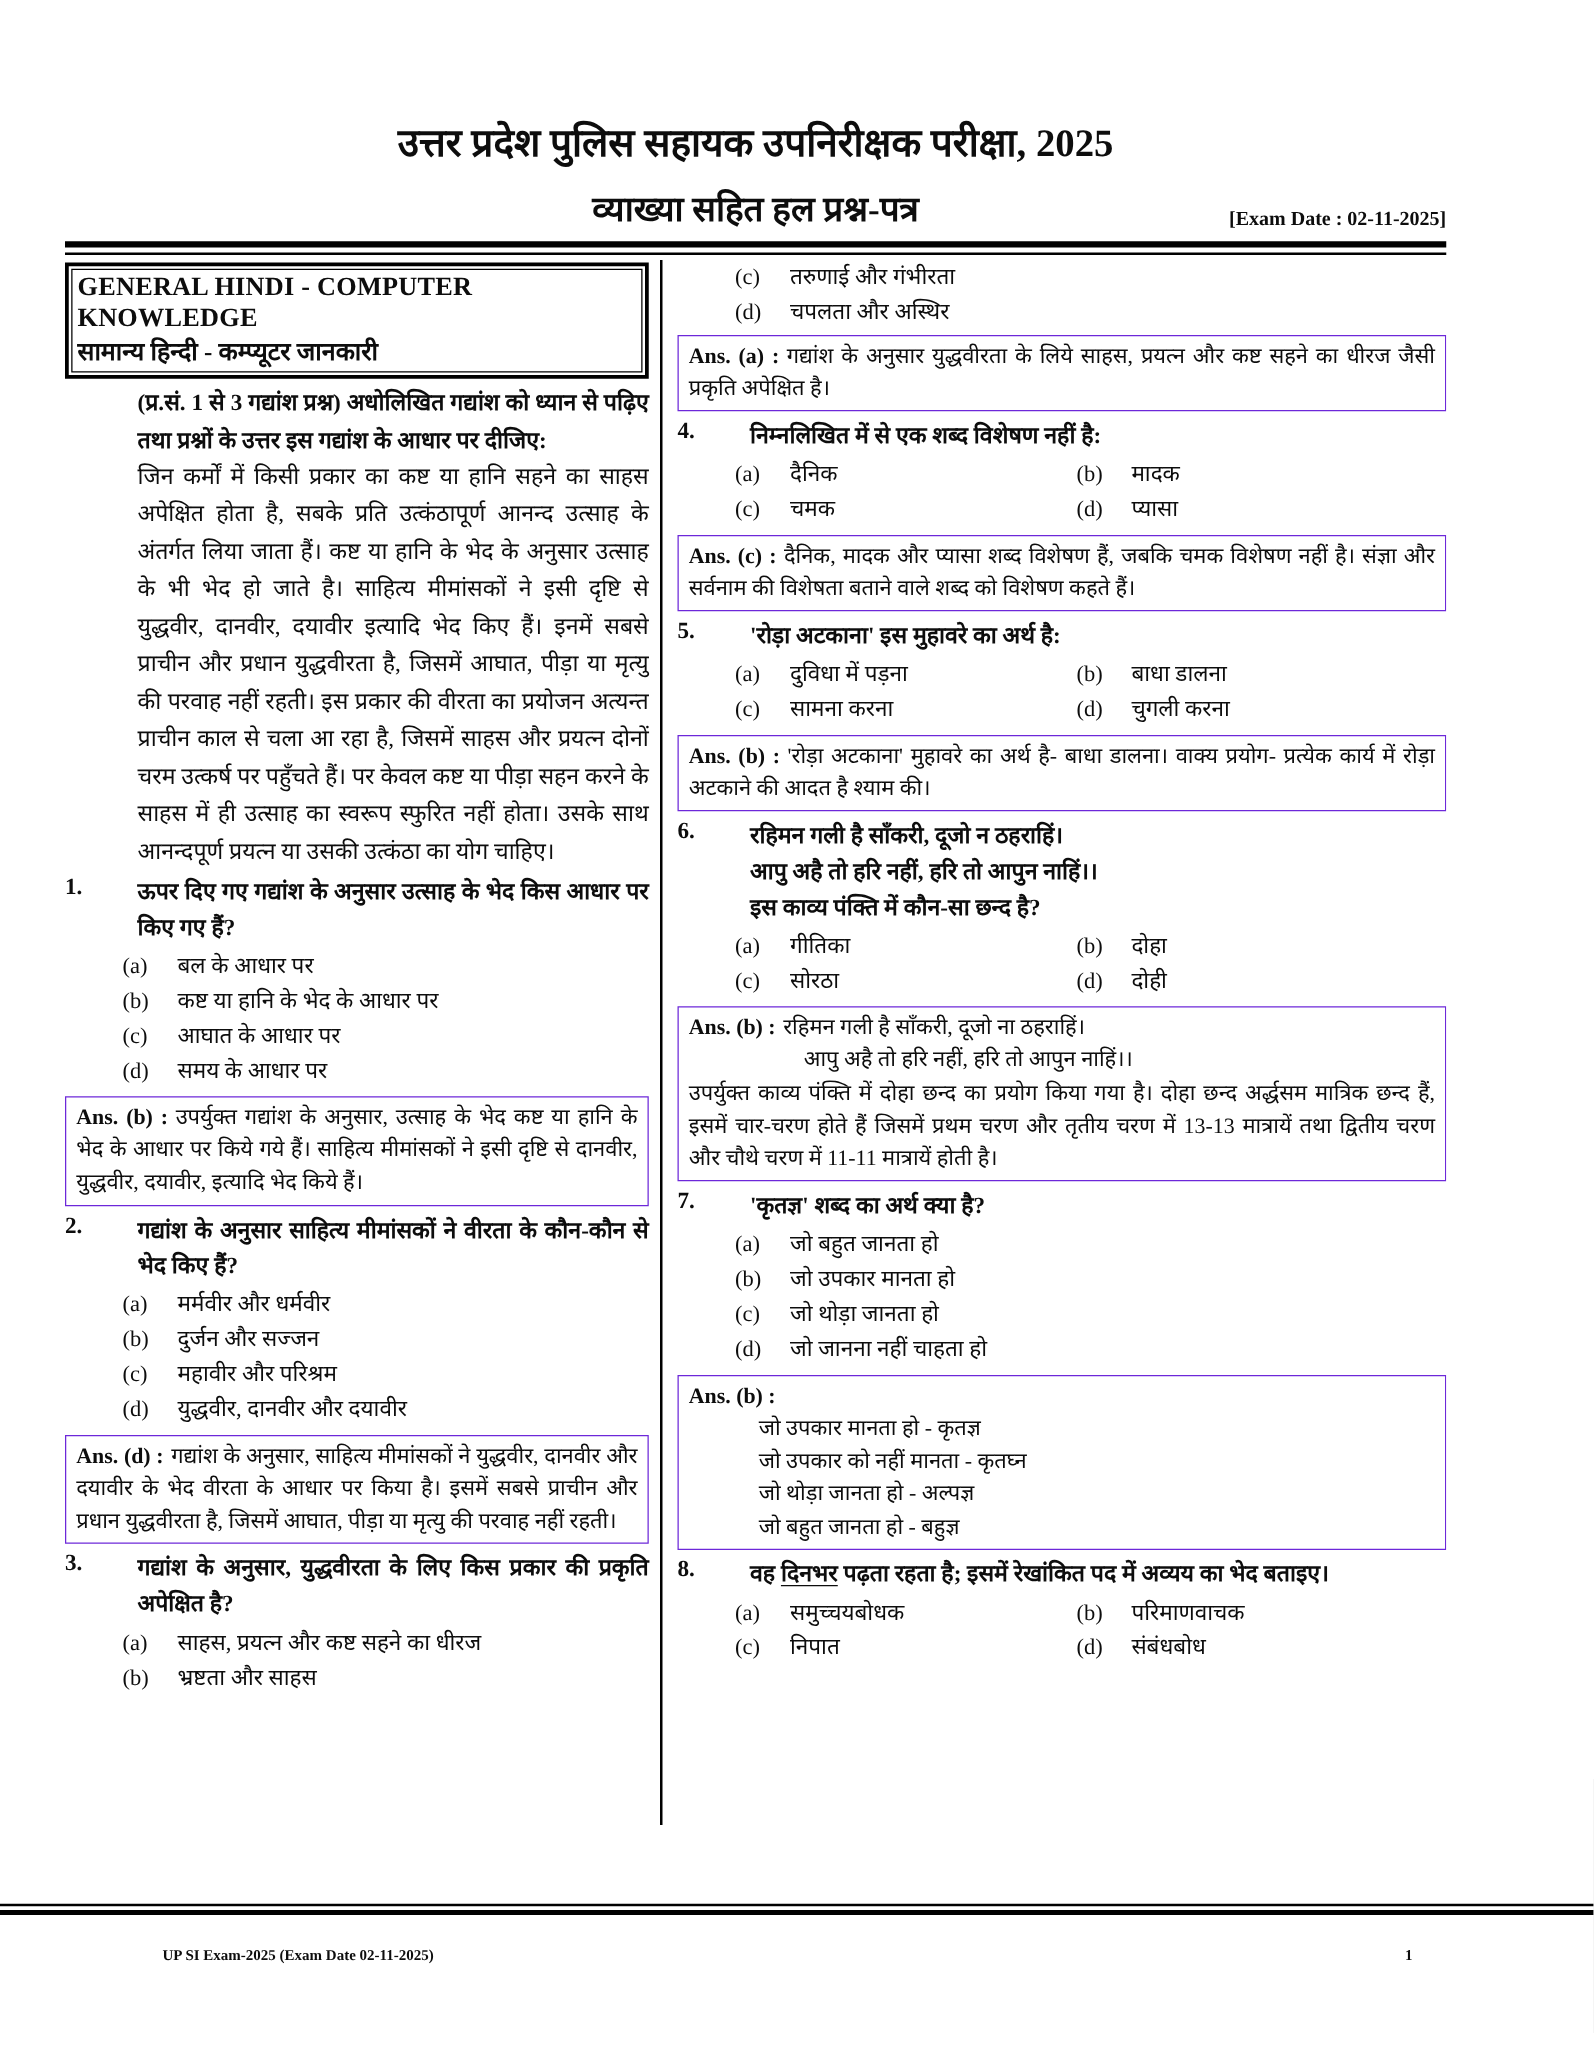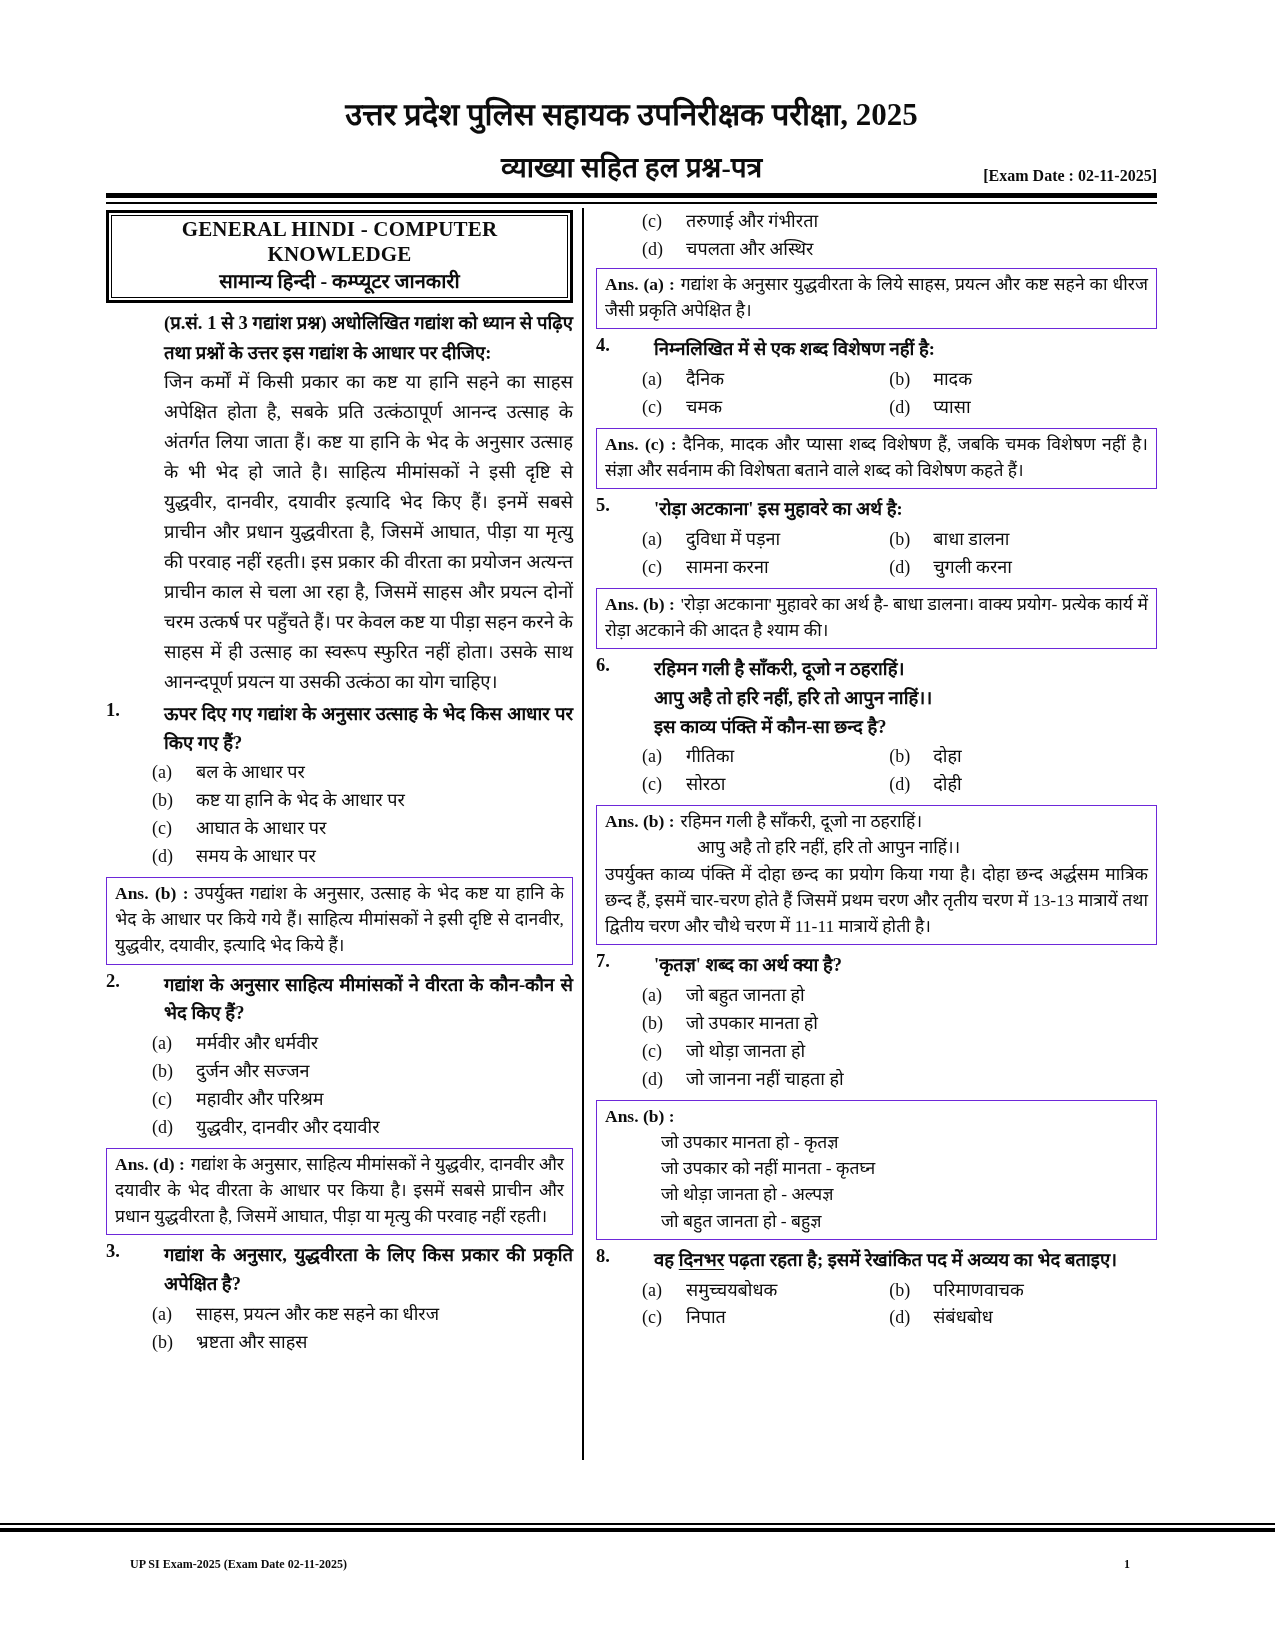--- a/index.html
+++ b/index.html
@@ -1,35 +1,35 @@
 <!DOCTYPE html>
 <html lang="hi"><head>
 <meta charset="utf-8">
 <style>
   html,body{margin:0;padding:0;background:#e8e8e8;}
   .page{
     position:relative; width:1275px; height:1650px; background:#ffffff;
     font-family:"Liberation Serif","DejaVu Serif",serif; color:#0d0d0d;
-    box-sizing:border-box; padding:0 118px 0 106px; overflow:hidden;
+    box-sizing:border-box; padding:0 118px 0 52px; overflow:hidden;
   }
   
   .header{padding-top:96px; text-align:center;}
   .title{font-size:31px; font-weight:bold; line-height:1.2;}
   .subrow{position:relative; margin-top:14px; height:40px;}
   .subtitle{font-size:28px; font-weight:bold;}
   .examdate{position:absolute; right:0; bottom:2px; font-size:16px; font-weight:bold;}
   .rule-top{margin-top:6px; border-top:5px solid #000; border-bottom:2px solid #000; height:4px;}
   
   .cols{display:flex; height:1252px; overflow:hidden; margin-top:4px;}
   .col{box-sizing:border-box;}
   .col.left{width:478px; padding-right:9px; border-right:2px solid #000;}
   .col.right{flex:1; padding-left:12px;}
   
   .secbox{border:3px solid #000; padding:2px; margin:2px 0 6px;}
-  .secbox-inner{border:1.5px solid #000; text-align:center; padding:1px 4px 3px;}
+  .secbox-inner{border:1.5px solid #000; text-align:left; padding:1px 4px 3px;}
   .sec-en{font-size:21px; font-weight:bold; letter-spacing:.2px;}
   .sec-hi{font-size:20px; font-weight:bold;}
   
   .intro{font-size:18.5px; font-weight:bold; line-height:1.6; text-align:justify; padding-left:58px;}
   .passage{font-size:18.5px; line-height:1.62; text-align:justify; padding-left:58px;}
   
   .q{display:flex; margin-top:2px;}
   .qnum{width:58px; flex:none; font-size:18.5px; font-weight:bold;}
   .qbody{flex:1; min-width:0;}
   .qline{font-size:18.5px; font-weight:bold; line-height:1.55; text-align:justify;}

